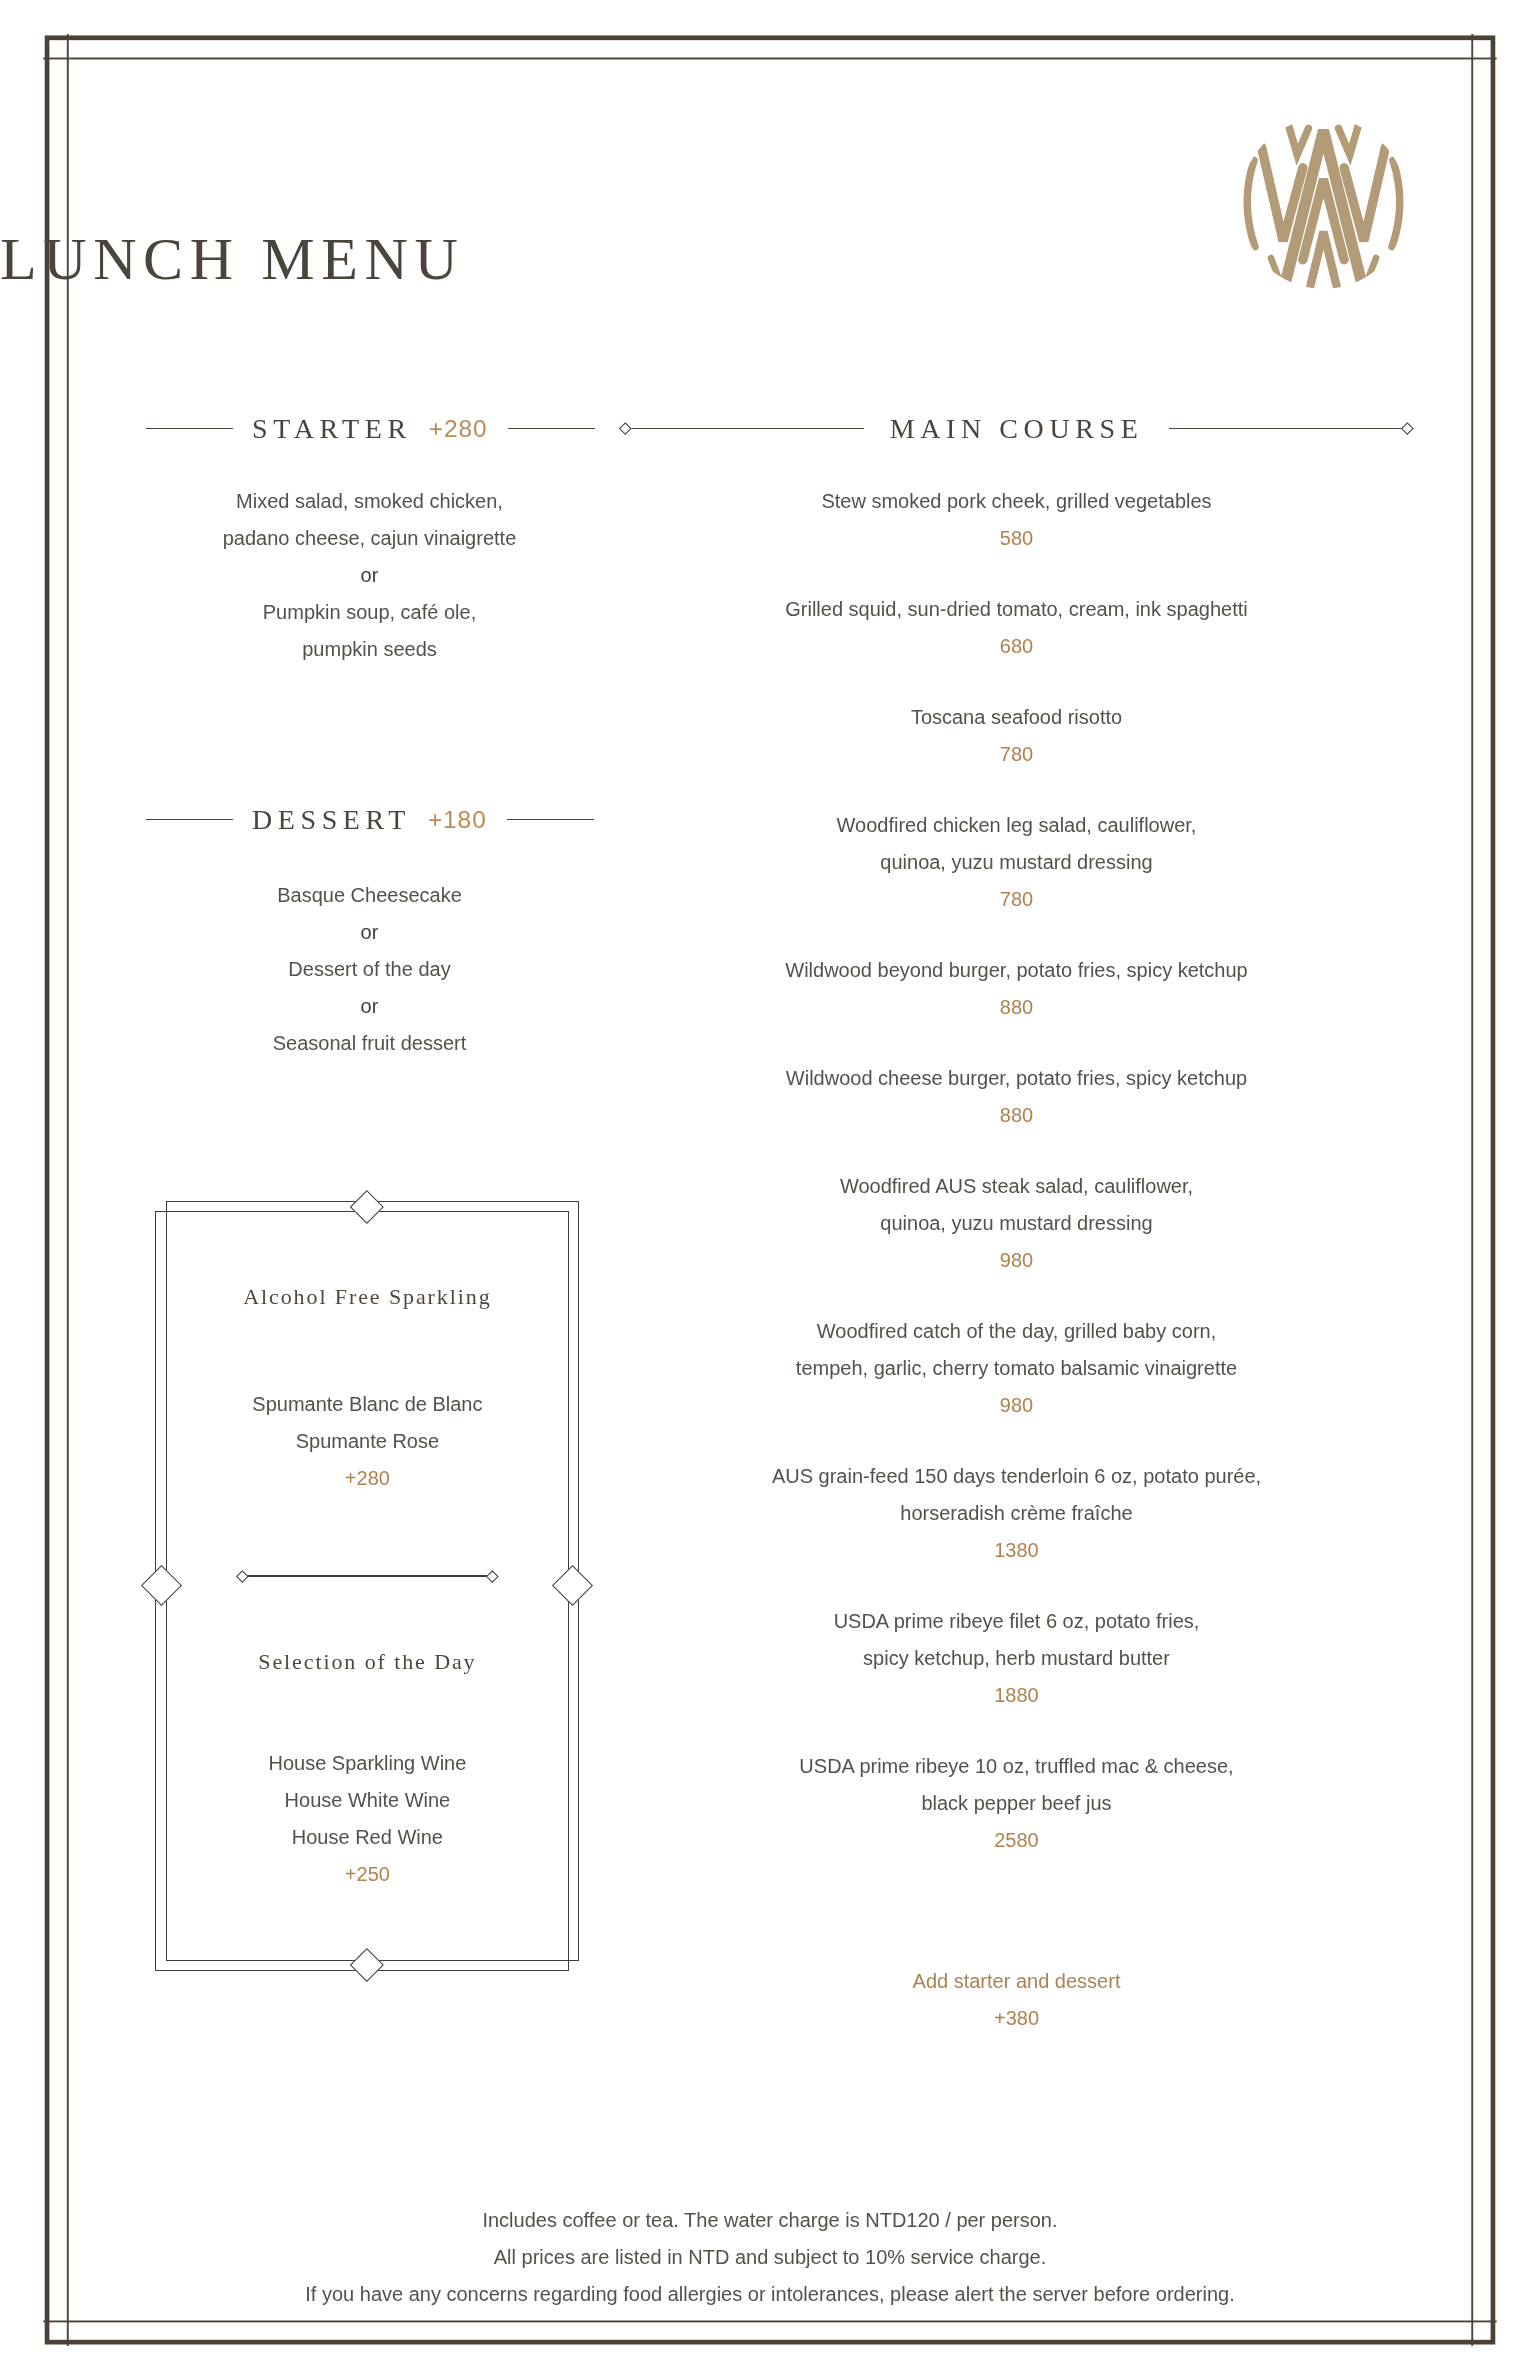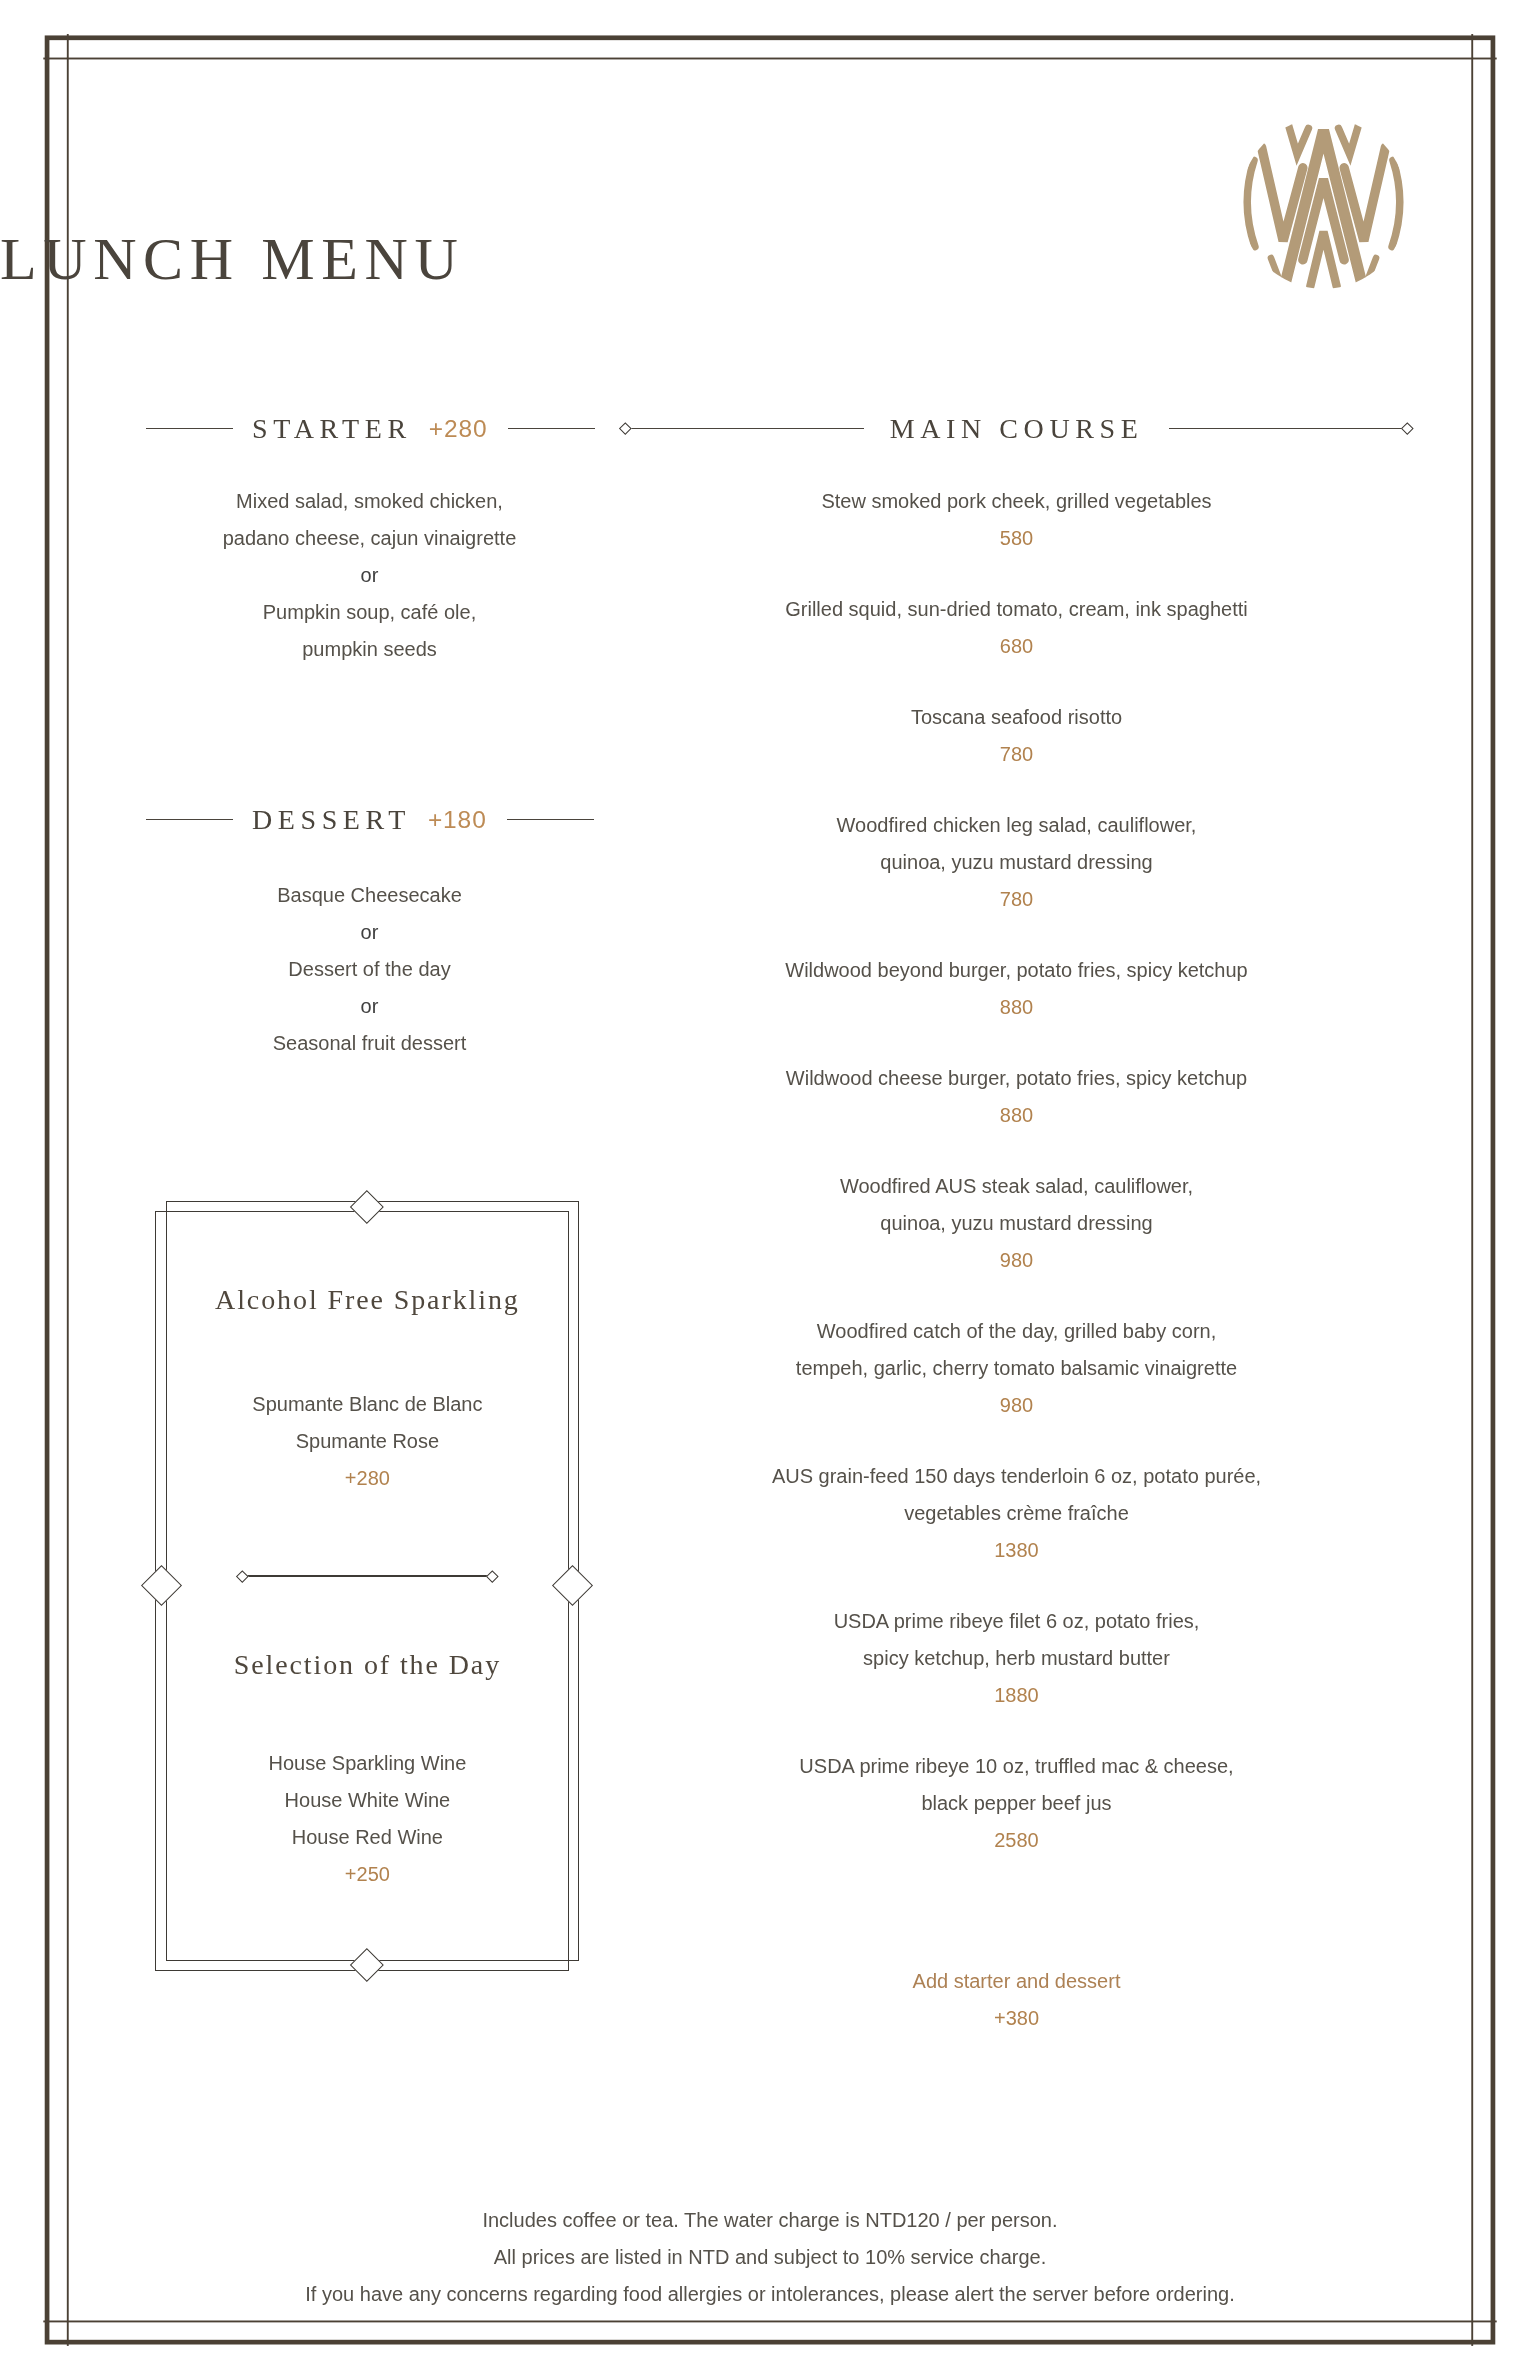--- a/index.html
+++ b/index.html
@@ -43,21 +43,21 @@
   .rect-a{position:absolute;top:0;right:0;bottom:10.4px;left:10.4px;border:1.9px solid #3e3a35;}
   .rect-b{position:absolute;top:10.4px;right:10.4px;bottom:0;left:0;border:1.9px solid #3e3a35;}
   .dia{position:absolute;background:#ffffff;border:1.9px solid #3e3a35;transform:rotate(45deg);}
   .dia.d-top{width:21.7px;height:21.7px;left:200px;top:-5.6px;}
   .dia.d-bottom{width:21.7px;height:21.7px;left:200px;top:752px;}
   .dia.d-left{width:27px;height:27px;left:-8.5px;top:370px;}
   .dia.d-right{width:27px;height:27px;left:403px;top:370px;}
   .dia.mini{position:static;width:6.6px;height:6.6px;border-width:1.9px;flex:0 0 auto;}
 
   .bx-abs{position:absolute;left:0;right:0;text-align:center;}
-  .bx-title{font-family:"Liberation Serif",serif;font-size:28px;letter-spacing:1.9px;color:#4f473d;}
+  .bx-title{font-family:"Liberation Serif",serif;font-size:22px;letter-spacing:1.9px;color:#4f473d;}
   .bx-title1{top:83px;}
   .bx-group1{top:185px;}
   .bx-divider{top:371px;left:83px;right:83px;display:flex;align-items:center;}
   .bx-divider .rule{flex:1;height:1.9px;background:#3e3a35;}
   .bx-title2{top:448px;}
   .bx-group2{top:544px;}
 
   
   .main-items{margin-top:31px;}
   .dish{margin-bottom:34px;}
@@ -222,21 +222,21 @@
           <div class="mline">quinoa, yuzu mustard dressing</div>
           <div class="mline price">980</div>
         </div>
         <div class="dish">
           <div class="mline">Woodfired catch of the day, grilled baby corn,</div>
           <div class="mline">tempeh, garlic, cherry tomato balsamic vinaigrette</div>
           <div class="mline price">980</div>
         </div>
         <div class="dish">
           <div class="mline">AUS grain-feed 150 days tenderloin 6 oz, potato purée,</div>
-          <div class="mline">vegetables crème fraîche</div>
+          <div class="mline">horseradish crème fraîche</div>
           <div class="mline price">1380</div>
         </div>
         <div class="dish">
           <div class="mline">USDA prime ribeye filet 6 oz, potato fries,</div>
           <div class="mline">spicy ketchup, herb mustard butter</div>
           <div class="mline price">1880</div>
         </div>
         <div class="dish">
           <div class="mline">USDA prime ribeye 10 oz, truffled mac &amp; cheese,</div>
           <div class="mline">black pepper beef jus</div>

